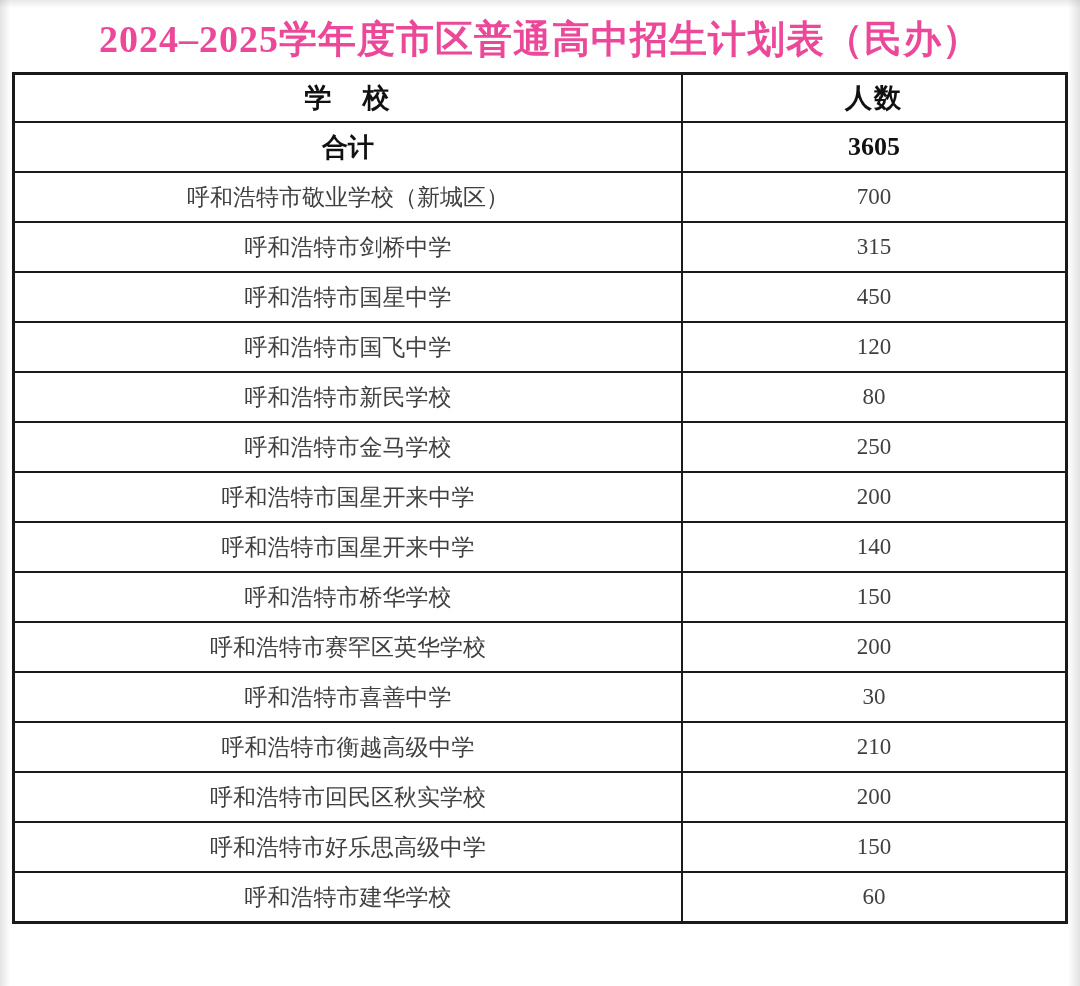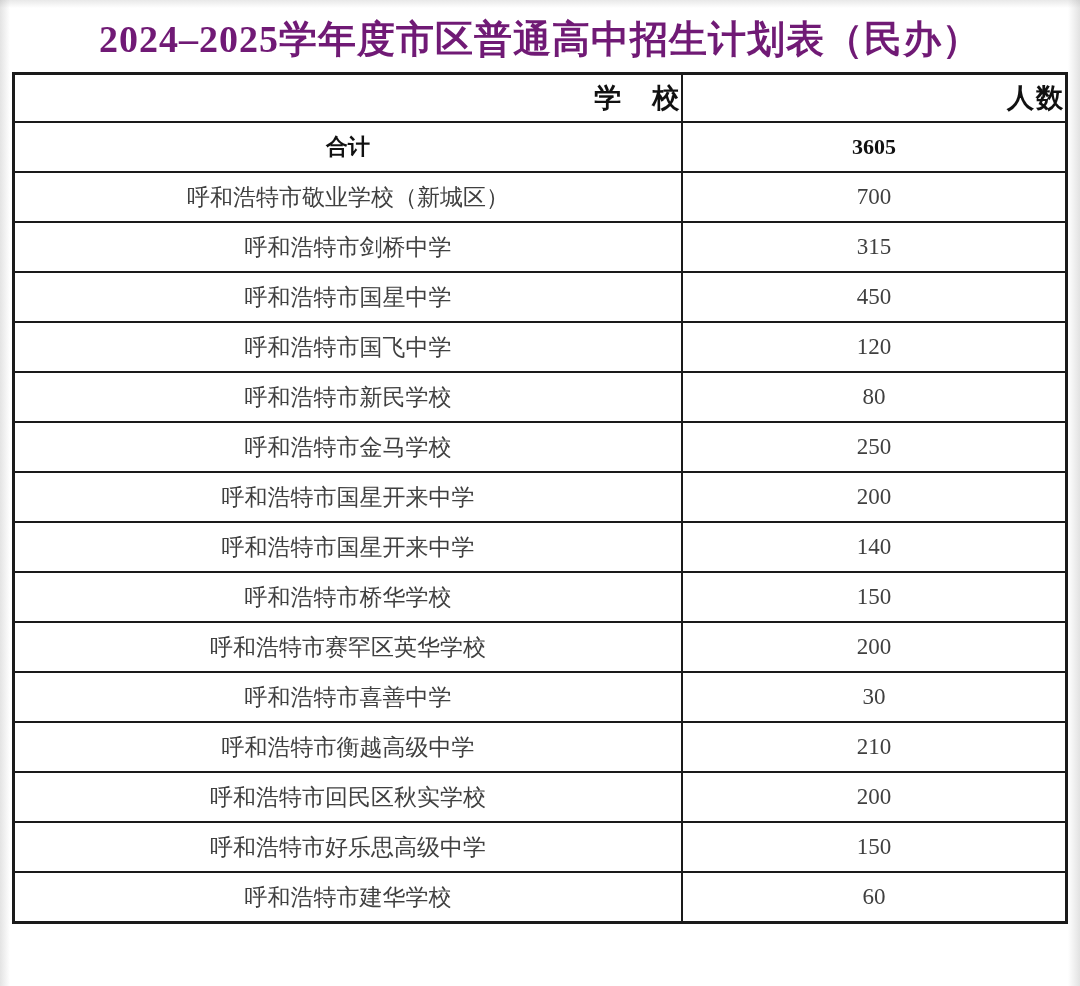--- a/index.html
+++ b/index.html
@@ -39,21 +39,21 @@
   }
   .title {
     margin: 0;
     padding: 14px 0 0 0;
     height: 58px;
     line-height: 50px;
     text-align: center;
     font-size: 38px;
     font-weight: bold;
     letter-spacing: 1px;
-    color: #701a75;
+    color: #ec4899;
   }
   table.enrollment {
     width: 1056px;
     margin: 0 auto;
     border-collapse: collapse;
     table-layout: fixed;
     border: 3px solid #1a1a1a;
   }
   col.school-col { width: 63.5%; }
   col.count-col  { width: 36.5%; }
@@ -62,25 +62,24 @@
     text-align: center;
     vertical-align: middle;
     padding: 0;
   }
   thead th {
     height: 46px;
     font-size: 27px;
     font-weight: bold;
     color: #111111;
     letter-spacing: 2px;
-    text-align: right;
   }
   tr.total-row td {
     height: 48px;
-    font-size: 22px;
+    font-size: 26px;
     font-weight: bold;
     color: #111111;
   }
   tr.data-row td {
     height: 48px;
     font-size: 23px;
     font-weight: normal;
     color: #404040;
   }
 </style>

